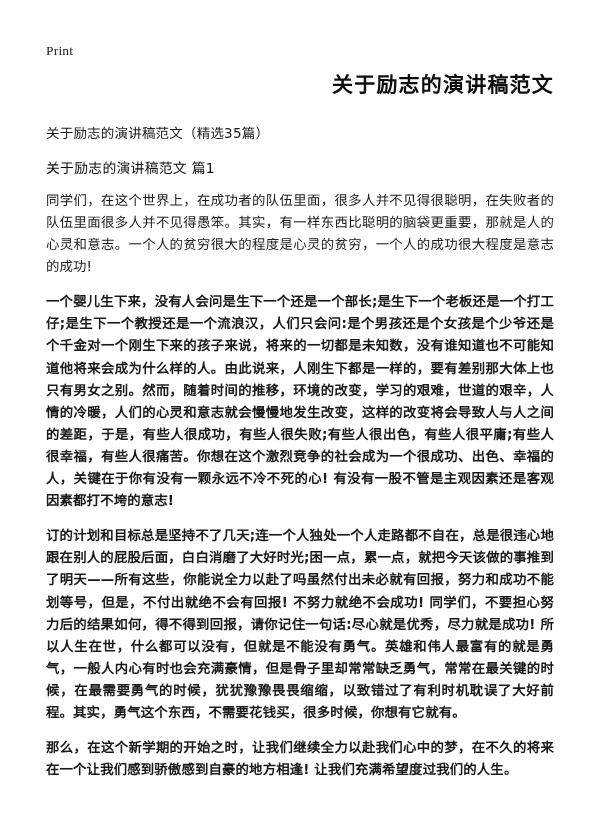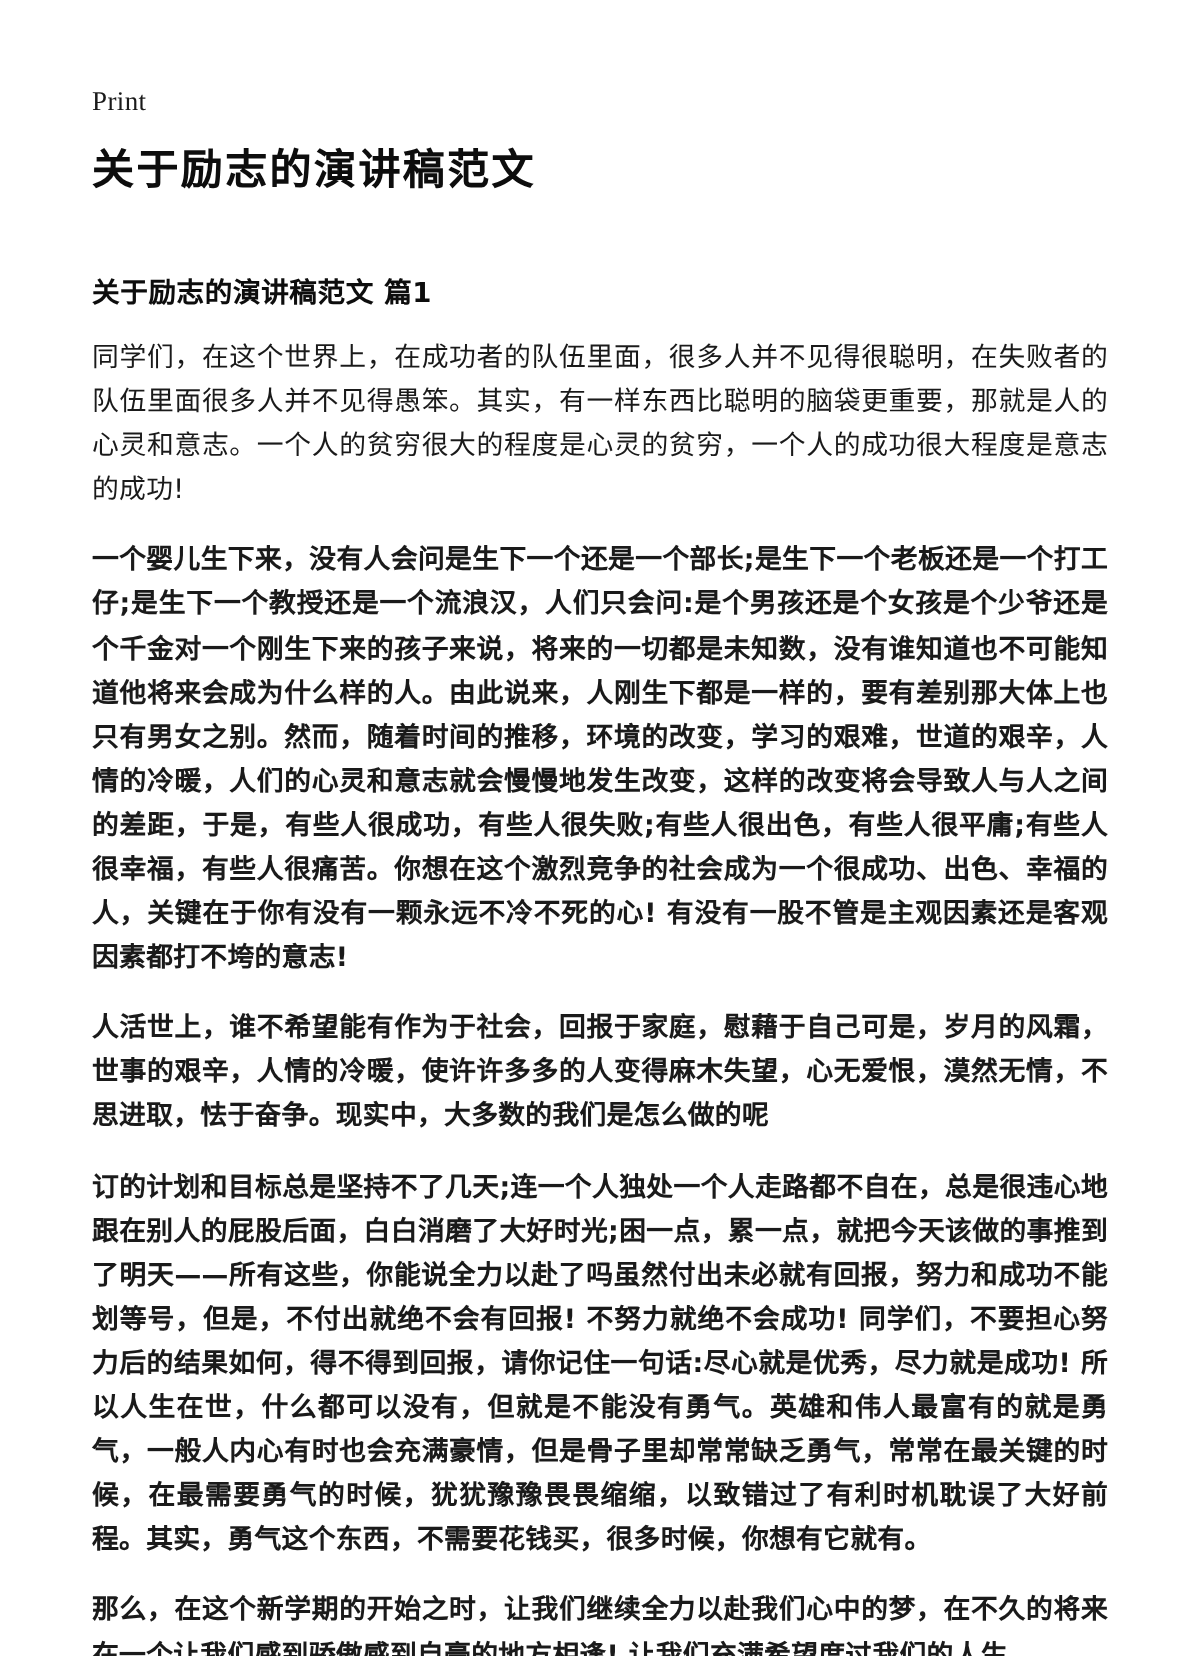--- a/index.html
+++ b/index.html
@@ -38,40 +38,40 @@
     position: absolute;
     left: 46px;
     top: 72px;
     width: 508px;
   }
   .doc-title {
     margin: 0;
     padding: 0;
     font-size: 21px;
     font-weight: 700;
-    text-align: left;
+    text-align: right;
     letter-spacing: 1.2px;
     line-height: 1.3;
     color: #0d0d0d;
   }
   .doc-subtitle {
     margin: 0;
     padding: 0;
     font-size: 13.5px;
     line-height: 1.55;
     letter-spacing: 0.2px;
     color: #1a1a1a;
   }
   .spacer-sub { height: 24px; }
   .spacer-head { height: 14px; }
   .section-heading {
     margin: 0;
     padding: 0;
     font-size: 13.8px;
-    font-weight: 700;
+    font-weight: 400;
     letter-spacing: 0.3px;
     line-height: 1.5;
     color: #0d0d0d;
   }
   .para {
     margin: 0;
     padding: 0;
     font-size: 13.4px;
     line-height: 22.1px;
     letter-spacing: 0.15px;
@@ -89,31 +89,31 @@
 <div class="page">
 
   <div class="print-link">Print</div>
 
   <div class="content">
 
     <h1 class="doc-title">关于励志的演讲稿范文</h1>
 
     <div class="spacer-sub"></div>
 
+    <p class="doc-subtitle">关于励志的演讲稿范文（精选35篇）</p>
 
     <div class="spacer-head"></div>
 
     <h2 class="section-heading">关于励志的演讲稿范文  篇1</h2>
 
     <div class="gap-after-heading"></div>
 
     <p class="para">同学们，在这个世界上，在成功者的队伍里面，很多人并不见得很聪明，在失败者的队伍里面很多人并不见得愚笨。其实，有一样东西比聪明的脑袋更重要，那就是人的心灵和意志。一个人的贫穷很大的程度是心灵的贫穷，一个人的成功很大程度是意志的成功!</p>
 
     <p class="para">一个婴儿生下来，没有人会问是生下一个还是一个部长;是生下一个老板还是一个打工仔;是生下一个教授还是一个流浪汉，人们只会问:是个男孩还是个女孩是个少爷还是个千金对一个刚生下来的孩子来说，将来的一切都是未知数，没有谁知道也不可能知道他将来会成为什么样的人。由此说来，人刚生下都是一样的，要有差别那大体上也只有男女之别。然而，随着时间的推移，环境的改变，学习的艰难，世道的艰辛，人情的冷暖，人们的心灵和意志就会慢慢地发生改变，这样的改变将会导致人与人之间的差距，于是，有些人很成功，有些人很失败;有些人很出色，有些人很平庸;有些人很幸福，有些人很痛苦。你想在这个激烈竞争的社会成为一个很成功、出色、幸福的人，关键在于你有没有一颗永远不冷不死的心! 有没有一股不管是主观因素还是客观因素都打不垮的意志!</p>
 
-    <p class="para">人活世上，谁不希望能有作为于社会，回报于家庭，慰藉于自己可是，岁月的风霜，世事的艰辛，人情的冷暖，使许许多多的人变得麻木失望，心无爱恨，漠然无情，不思进取，怯于奋争。现实中，大多数的我们是怎么做的呢</p>
 
     <p class="para">订的计划和目标总是坚持不了几天;连一个人独处一个人走路都不自在，总是很违心地跟在别人的屁股后面，白白消磨了大好时光;困一点，累一点，就把今天该做的事推到了明天——所有这些，你能说全力以赴了吗虽然付出未必就有回报，努力和成功不能划等号，但是，不付出就绝不会有回报! 不努力就绝不会成功! 同学们，不要担心努力后的结果如何，得不得到回报，请你记住一句话:尽心就是优秀，尽力就是成功! 所以人生在世，什么都可以没有，但就是不能没有勇气。英雄和伟人最富有的就是勇气，一般人内心有时也会充满豪情，但是骨子里却常常缺乏勇气，常常在最关键的时候，在最需要勇气的时候，犹犹豫豫畏畏缩缩，以致错过了有利时机耽误了大好前程。其实，勇气这个东西，不需要花钱买，很多时候，你想有它就有。</p>
 
     <p class="para">那么，在这个新学期的开始之时，让我们继续全力以赴我们心中的梦，在不久的将来在一个让我们感到骄傲感到自豪的地方相逢! 让我们充满希望度过我们的人生。</p>
 
   </div>
 </div>
 
 </body></html>

